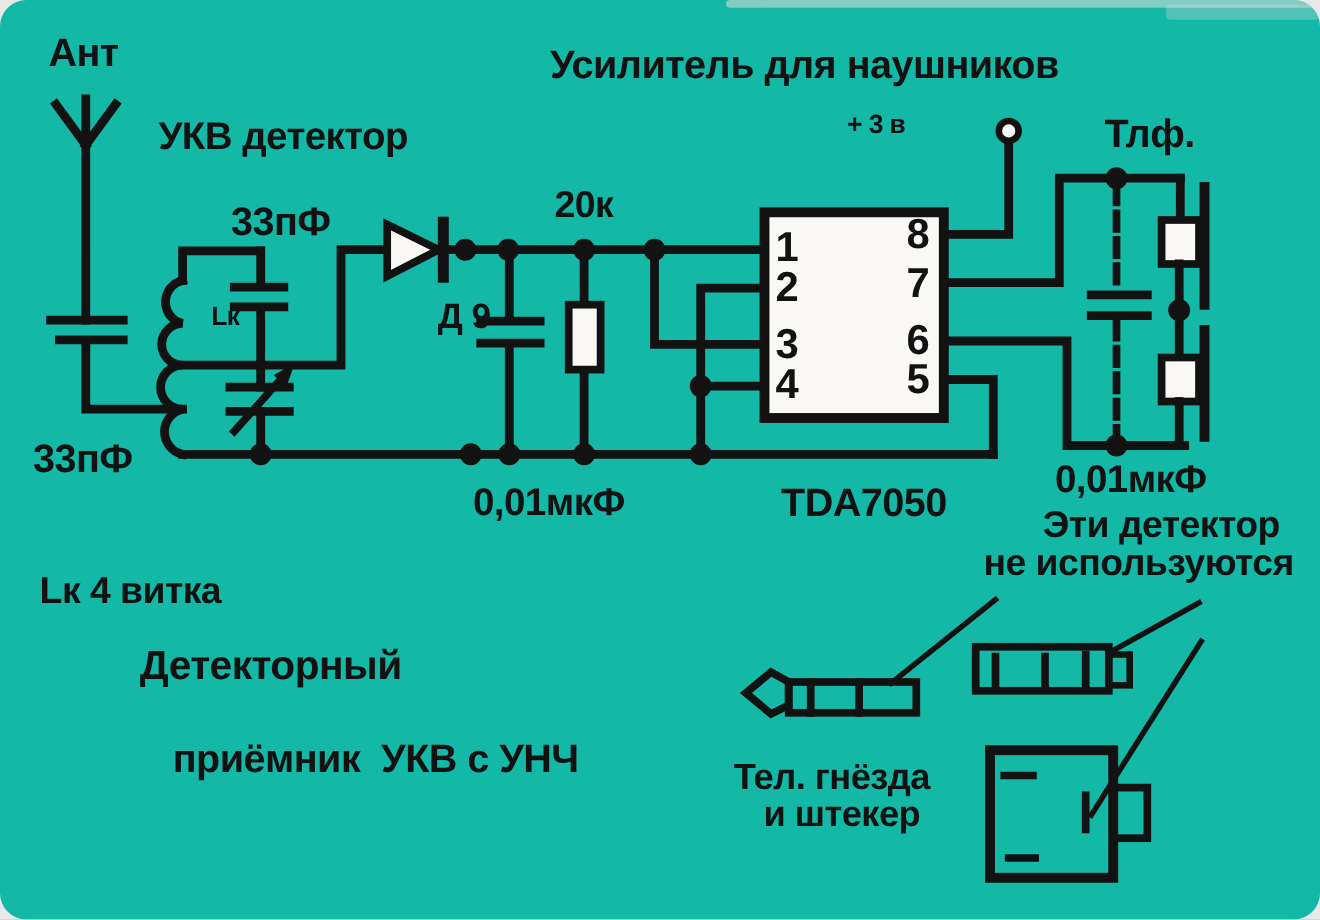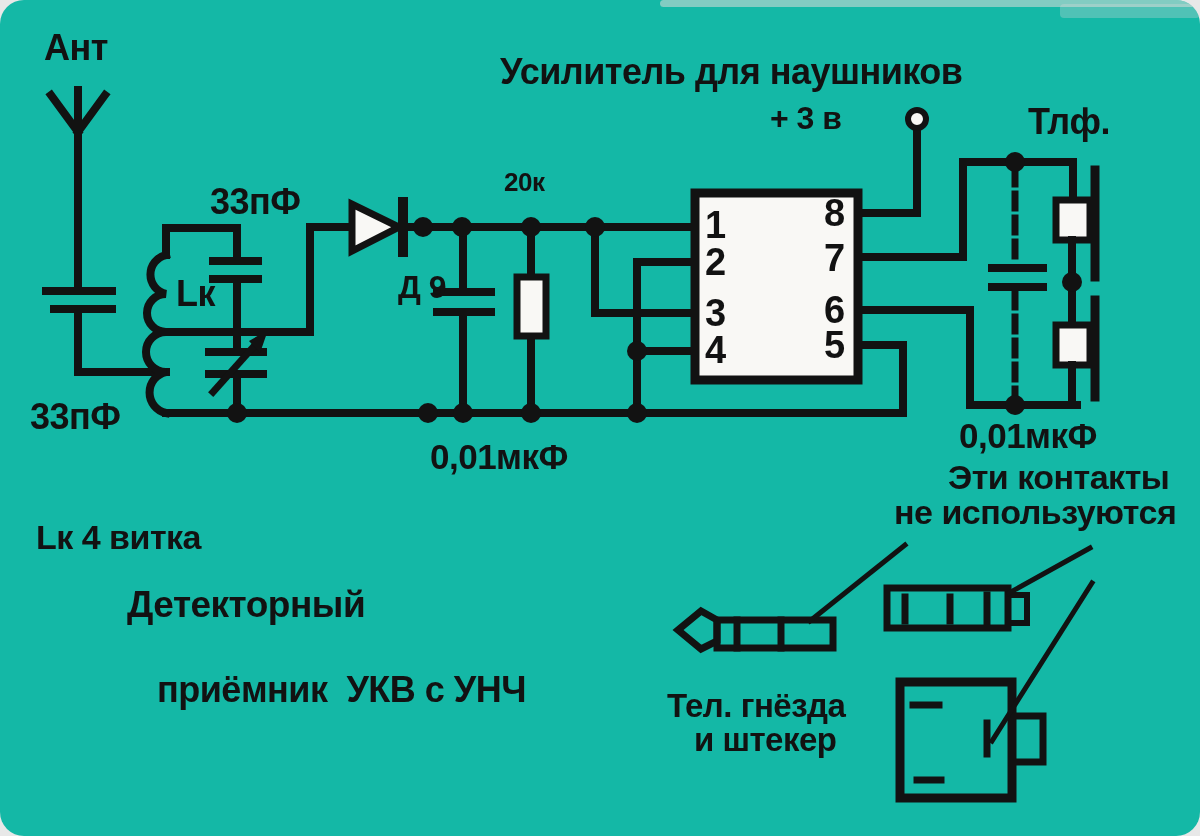--- a/index.html
+++ b/index.html
@@ -135,32 +135,34 @@
 
       <g stroke-width="5">
         <path d="M905 545 L810 621"></path>
         <path d="M1090 548 L1009 593"></path>
         <path d="M1092 583 L992 741"></path>
       </g>
     </g>
   </svg>
 
   <div class="lbl" style="left:44px;top:30px;font-size:36px;">Ант</div>
-  <div class="lbl" style="left:500px;top:41px;font-size:36px;margin-top:13px;">Усилитель для наушников</div>
+  <div class="lbl" style="left:500px;top:41px;font-size:36px;">Усилитель для наушников</div>
+  <div class="lbl" style="left:144px;top:106px;font-size:35px;">УКВ детектор</div>
   <div class="lbl" style="left:210px;top:184px;font-size:36px;">33пФ</div>
-  <div class="lbl" style="left:770px;top:102px;font-size:32px;">+ 3 в</div>
-  <div class="lbl" style="left:1004px;top:104px;font-size:36px;margin-left:24px;">Тлф.</div>
-  <div class="lbl" style="left:504px;top:169px;font-size:26px;">20к</div>
+  <div class="lbl" style="left:770px;top:102px;font-size:24px;">+ 3 в</div>
+  <div class="lbl" style="left:1004px;top:104px;font-size:36px;">Тлф.</div>
+  <div class="lbl" style="left:504px;top:169px;font-size:34px;">20к</div>
   <div class="lbl" style="left:354px;top:271px;font-size:32px;margin-left:44px;">Д 9</div>
-  <div class="lbl" style="left:176px;top:276px;font-size:36px;">Lк</div>
+  <div class="lbl" style="left:192px;top:276px;font-size:24px;">Lк</div>
   <div class="lbl" style="left:30px;top:399px;font-size:36px;">33пФ</div>
   <div class="lbl" style="left:430px;top:439px;font-size:35px;">0,01мкФ</div>
+  <div class="lbl" style="left:710px;top:439px;font-size:36px;">TDA7050</div>
   <div class="lbl" style="left:959px;top:418px;font-size:35px;">0,01мкФ</div>
   <div class="lbl" style="left:36px;top:520px;font-size:34px;">Lк 4 витка</div>
-  <div class="lbl" style="left:948px;top:460px;font-size:34px;">Эти контакты</div>
+  <div class="lbl" style="left:948px;top:460px;font-size:34px;">Эти детектор</div>
   <div class="lbl" style="left:894px;top:495px;font-size:34px;">не используются</div>
   <div class="lbl" style="left:127px;top:586px;font-size:37px;">Детекторный</div>
   <div class="lbl" style="left:157px;top:628px;font-size:36px;margin-top:44px;">приёмник  УКВ с УНЧ</div>
   <div class="lbl" style="left:694px;top:723px;font-size:33px;">и штекер</div>
   <div class="lbl" style="left:667px;top:689px;font-size:33px;">Тел. гнёзда</div>
 
   <div class="lbl" style="left:705px;top:206px;font-size:38px;">1</div>
   <div class="lbl" style="left:705px;top:243px;font-size:38px;">2</div>
   <div class="lbl" style="left:705px;top:294px;font-size:38px;">3</div>
   <div class="lbl" style="left:705px;top:331px;font-size:38px;">4</div>

